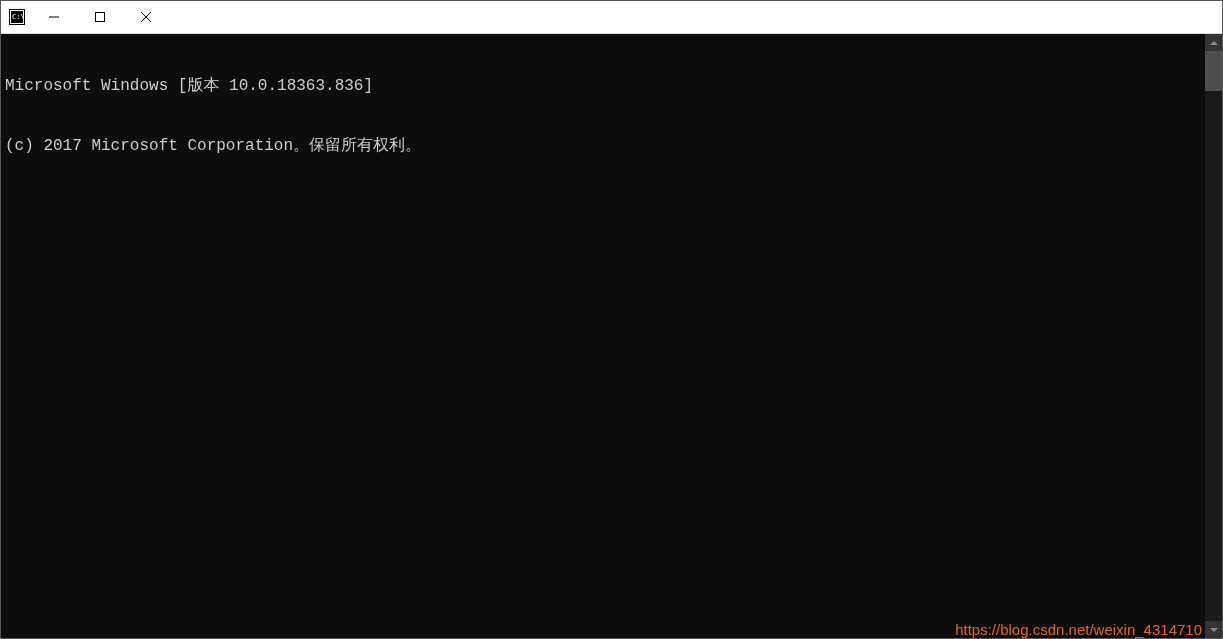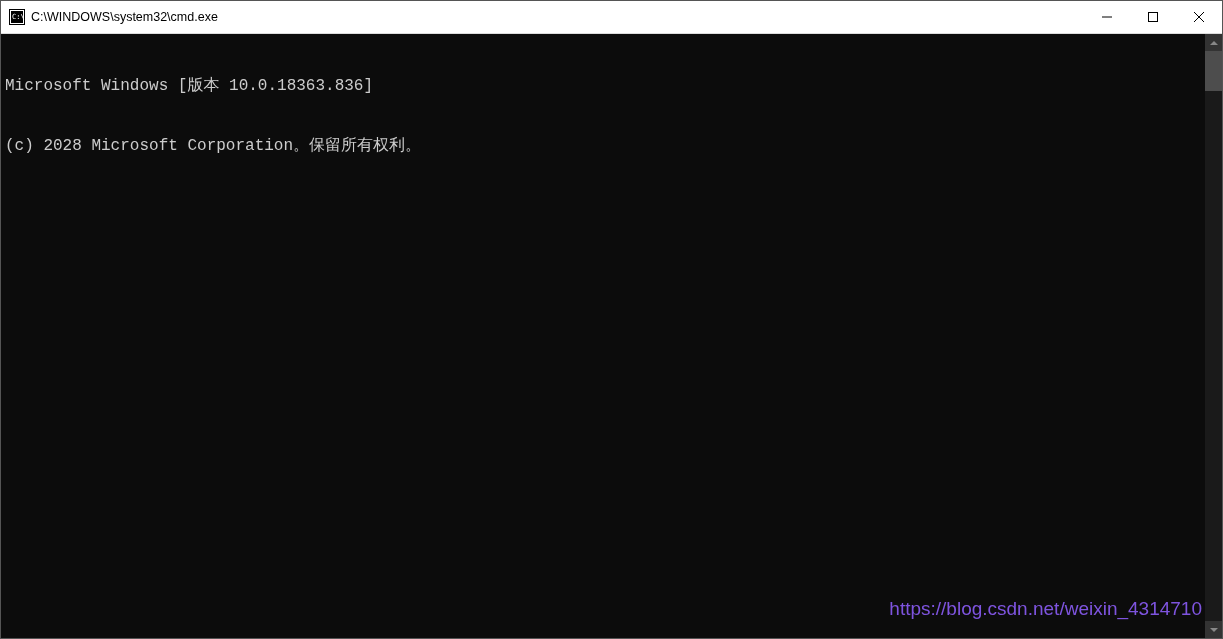--- a/index.html
+++ b/index.html
@@ -119,43 +119,42 @@
     .scroll-thumb {
       position: absolute;
       top: 17px;
       width: 17px;
       height: 40px;
       background: #4d4d4d;
       cursor: pointer;
     }
     .watermark {
       position: absolute;
-      bottom: 18px;
+      bottom: 0;
       right: 20px;
-      color: #8b5cf6;
-      font-size: 19px;
+      color: #f97316;
+      font-size: 15px;
       font-family: Arial, sans-serif;
       opacity: 0.9;
       pointer-events: none;
     }
   </style>
 </head>
 <body>
 
 <div class="window">
   <div class="titlebar">
     <div class="titlebar-icon">
       <svg viewBox="0 0 16 16">
         <rect x="0" y="0" width="16" height="16" fill="#000"></rect>
         <rect x="1" y="1" width="14" height="14" fill="#fff"></rect>
         <rect x="2" y="2" width="12" height="12" fill="#000"></rect>
         <text x="3" y="10" font-size="7" fill="#fff" font-family="monospace">C:\</text>
       </svg>
     </div>
-    <div class="titlebar-title">C:\WINDOWS\system32\cmd.exe</div>
     <div class="titlebar-controls">
       <div class="titlebar-btn">
         <svg viewBox="0 0 10 10">
             <line x1="0" y1="5" x2="10" y2="5" stroke="currentColor" stroke-width="1"></line>
           </svg>
       </div>
       <div class="titlebar-btn">
         <svg viewBox="0 0 10 10">
             <rect x="0.5" y="0.5" width="9" height="9" fill="none" stroke="currentColor" stroke-width="1"></rect>
           </svg>
@@ -164,21 +163,21 @@
         <svg viewBox="0 0 10 10">
             <line x1="0" y1="0" x2="10" y2="10" stroke="currentColor" stroke-width="1"></line>
             <line x1="10" y1="0" x2="0" y2="10" stroke="currentColor" stroke-width="1"></line>
           </svg>
       </div>
     </div>
   </div>
   <div class="console-wrap">
     <div class="console">
       <span class="console-line">Microsoft Windows [版本 10.0.18363.836]</span>
-      <span class="console-line">(c) 2028 Microsoft Corporation。保留所有权利。</span>
+      <span class="console-line">(c) 2017 Microsoft Corporation。保留所有权利。</span>
       <span class="console-line"></span>
     </div>
     <div class="scrollbar">
       <div class="scroll-arrow up">
         <svg width="8" height="4" viewBox="0 0 8 4">
             <polygon points="4,0 8,4 0,4" fill="#888"></polygon>
           </svg>
       </div>
       <div class="scroll-thumb"></div>
       <div class="scroll-arrow down">

